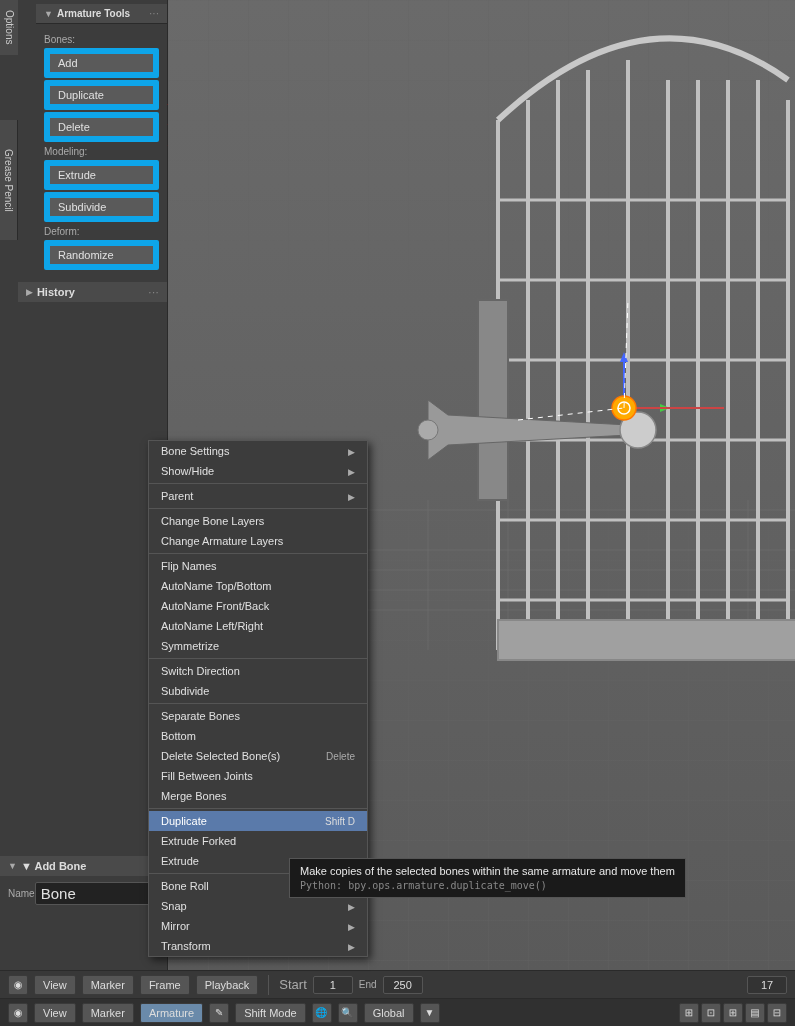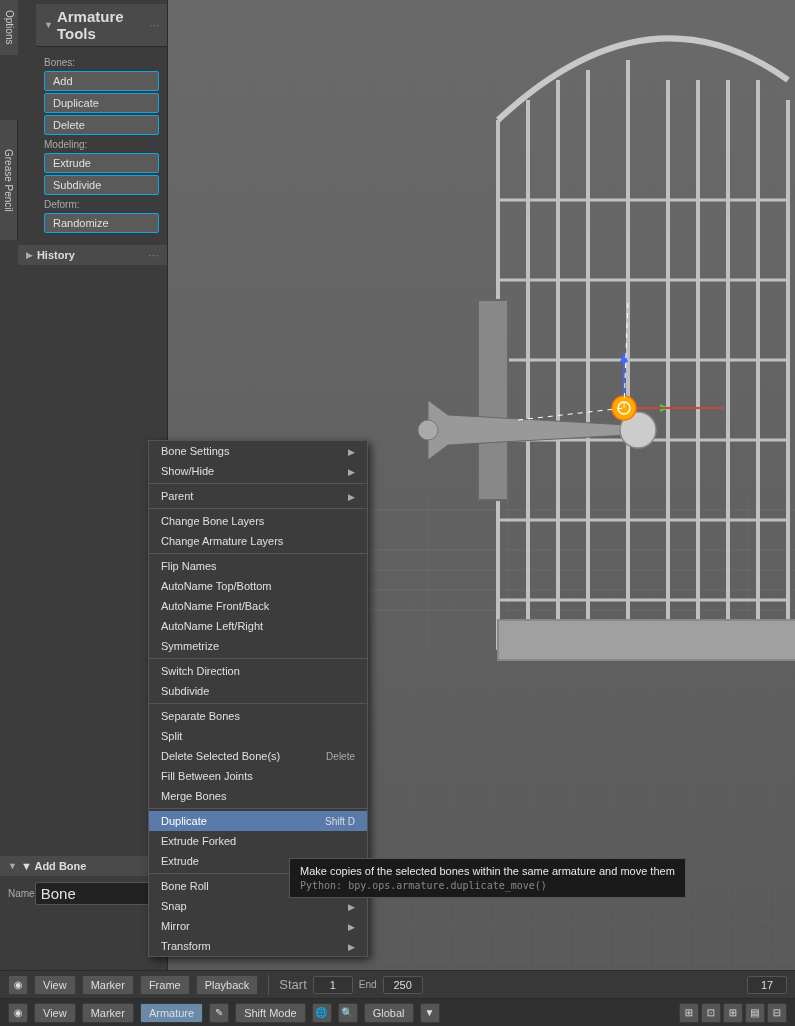--- a/index.html
+++ b/index.html
@@ -34,21 +34,21 @@
       margin-left: 18px;
       border-bottom: 1px solid #2a2a2a;
       cursor: pointer;
     }
     .section-header .arrow {
       margin-right: 4px;
       font-size: 9px;
       color: #aaa;
     }
     .section-header .title {
-      font-size: 15px;
+      font-size: 10px;
       font-weight: bold;
       color: #ddd;
     }
     .section-header .dots {
       margin-left: auto;
       color: #888;
       font-size: 10px;
     }
 
     .section-content {
@@ -63,21 +63,21 @@
       margin-bottom: 3px;
       margin-top: 4px;
     }
 
     .panel-btn {
       display: block;
       width: 100%;
       padding: 3px 8px;
       margin-bottom: 2px;
       background: #5a5a5a;
-      border: 1px solid #0ea5e9;
+      border: 6px solid #0ea5e9;
       color: #e0e0e0;
       font-size: 11px;
       text-align: left;
       cursor: pointer;
       border-radius: 2px;
     }
 
     .history-section {
       margin-left: 18px;
       margin-top: 4px;
@@ -523,21 +523,21 @@
     <span>Switch Direction</span>
   </div>
   <div class="menu-item">
     <span>Subdivide</span>
   </div>
   <div class="menu-separator"></div>
   <div class="menu-item">
     <span>Separate Bones</span>
   </div>
   <div class="menu-item">
-    <span>Split</span>
+    <span>Bottom</span>
   </div>
   <div class="menu-item">
     <span>Delete Selected Bone(s)</span>
     <span class="menu-shortcut">Delete</span>
   </div>
   <div class="menu-item">
     <span>Fill Between Joints</span>
   </div>
   <div class="menu-item">
     <span>Merge Bones</span>

